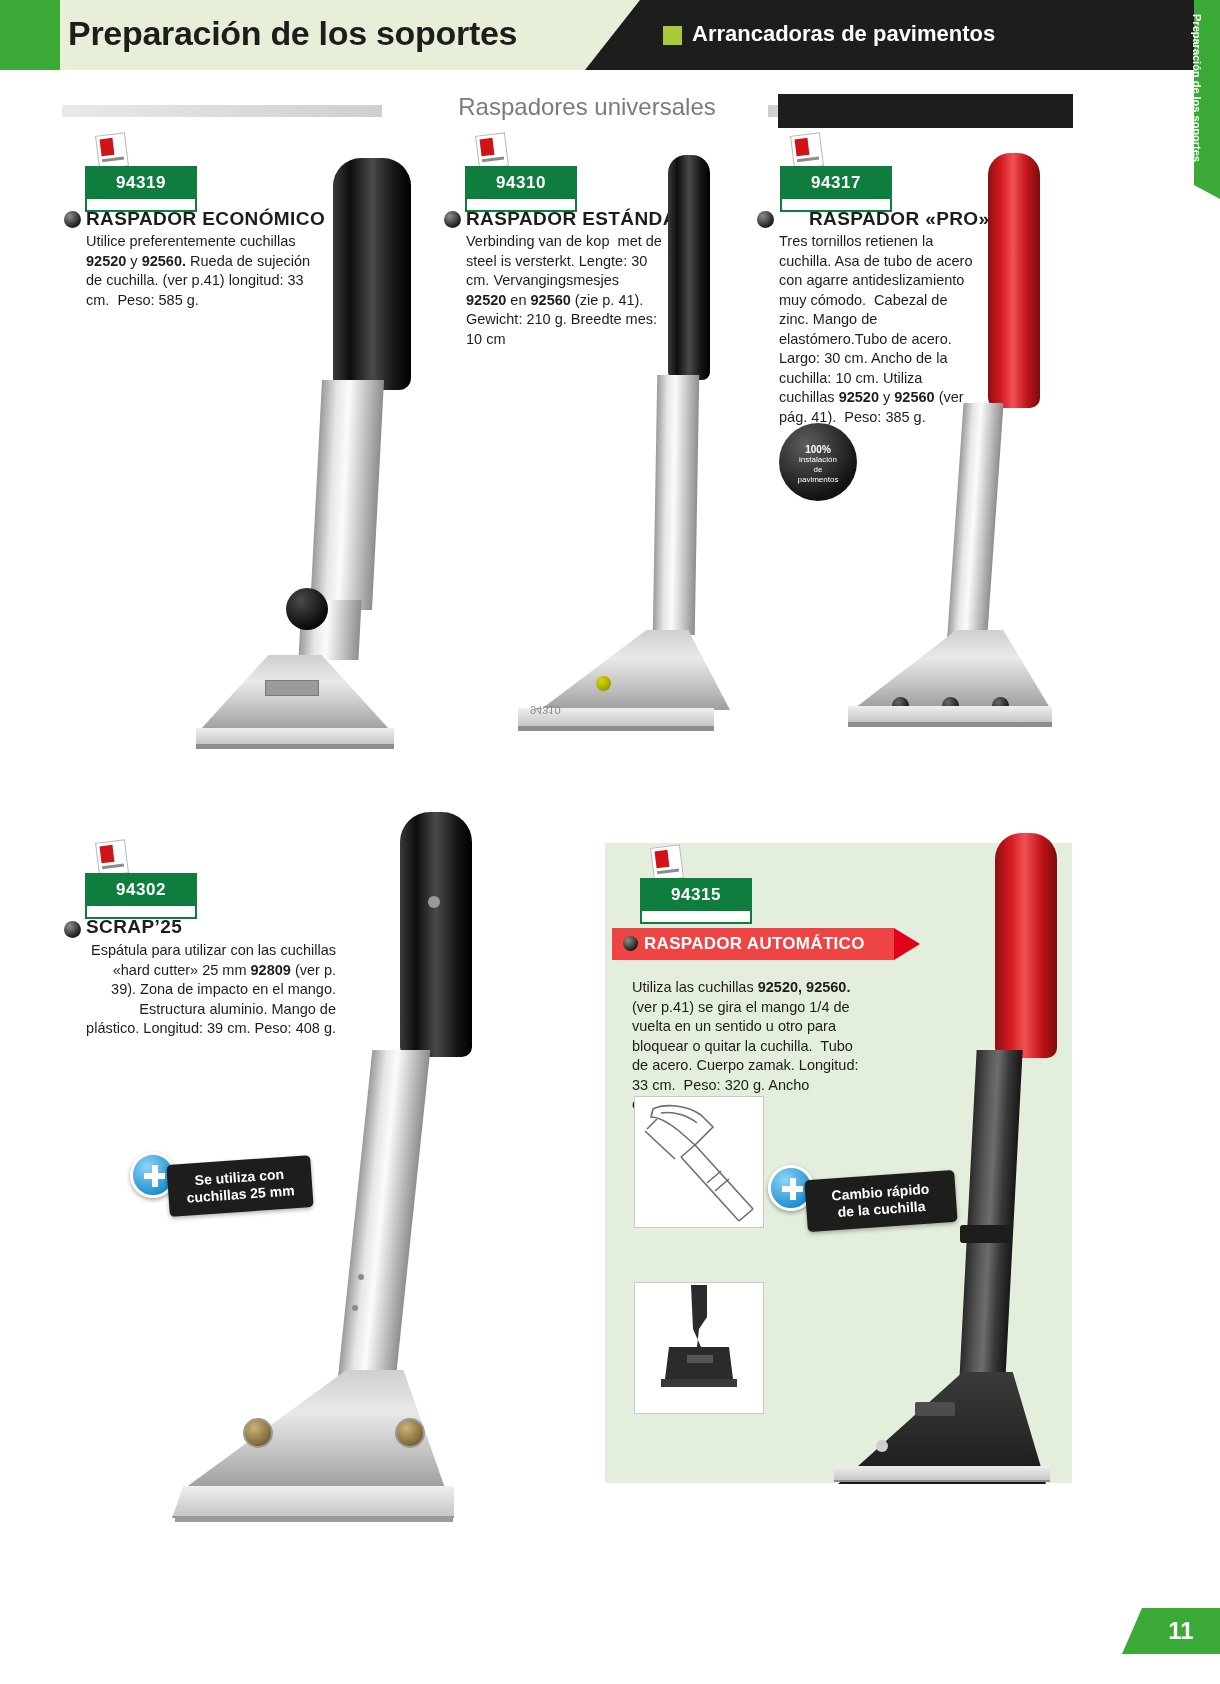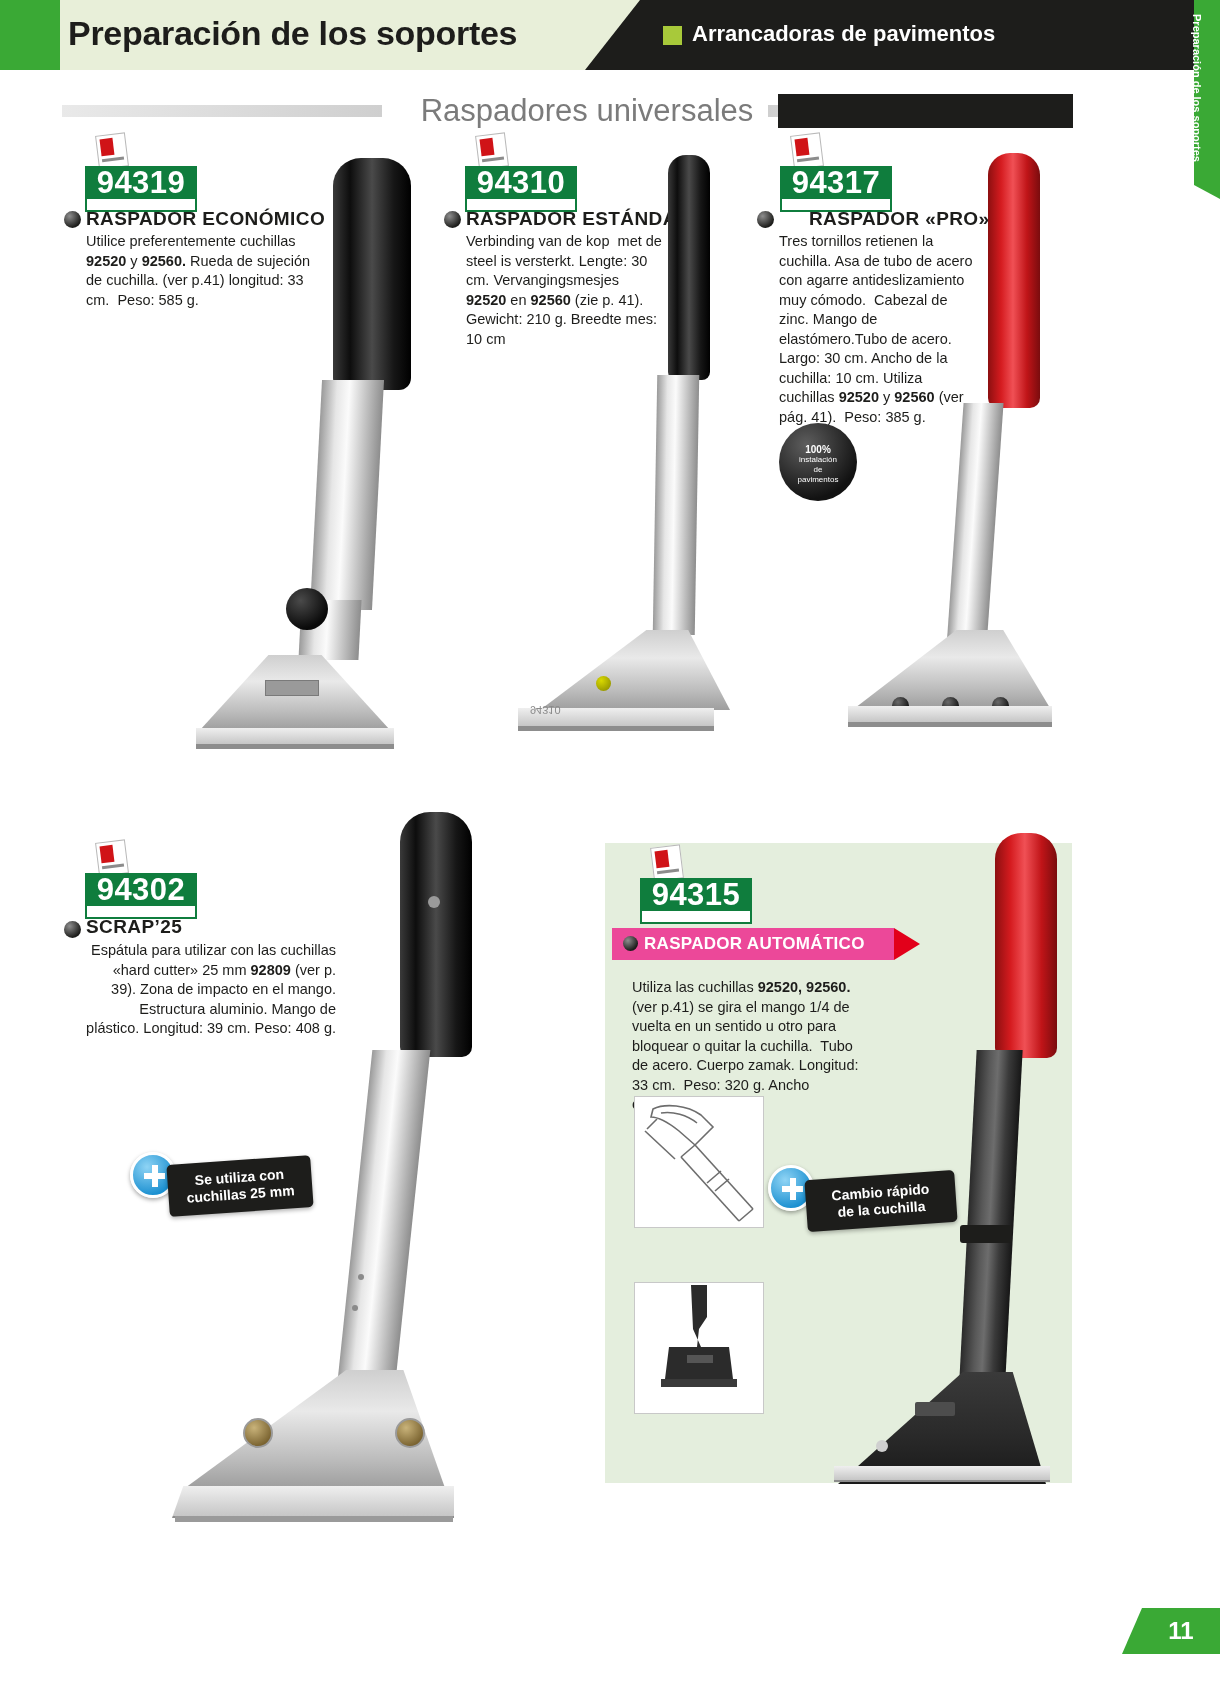--- a/index.html
+++ b/index.html
@@ -70,21 +70,21 @@
 
   
   .sect-bar { position:absolute; left:62px; top:94px; width:1010px; height:34px; }
   .sect-rule-l {
     position:absolute; left:0; top:11px; width:320px; height:12px;
     background:linear-gradient(to right,#e9e9e9,#cfcfcf);
   }
   .sect-title {
     position:absolute; left:330px; top:-1px; width:390px;
     text-align:center;
-    font-size:31px; color:#7b7b7b;
+    font-size:24px; color:#7b7b7b;
   }
   .sect-rule-r {
     position:absolute; left:706px; top:11px; width:80px; height:12px;
     background:linear-gradient(to right,#cfcfcf,#e9e9e9);
   }
   .sect-black {
     position:absolute; left:716px; top:0; width:295px; height:34px;
     background:#1d1d1b;
   }
 
@@ -101,21 +101,21 @@
   }
   .ref-icon:after {
     content:""; position:absolute; left:3px; top:23px; right:3px; height:3px;
     background:#8c8c8c;
   }
   .ref-box {
     position:relative; width:112px; height:33px; background:#0f7d3d;
     border:2px solid #0f7d3d;
   }
   .ref-num {
-    color:#ffffff; font-size:31px; font-weight:bold;
+    color:#ffffff; font-size:17px; font-weight:bold;
     text-align:center; line-height:30px; letter-spacing:0.5px;
   }
   .ref-under {
     width:112px; height:13px; border:2px solid #0f7d3d; border-top:none;
     background:#ffffff;
   }
 
   .bullet {
     position:absolute; width:17px; height:17px; border-radius:50%;
     background:radial-gradient(circle at 33% 30%, #8e8e8e, #1d1d1b 70%);
@@ -189,21 +189,21 @@
     transform:rotate(-4deg);
     box-shadow:0 2px 4px rgba(0,0,0,.3);
   }
 
   
   .panel-green {
     position:absolute; left:605px; top:843px; width:467px; height:640px;
     background:#e4eedd;
   }
   .arrow-banner {
-    position:absolute; height:32px; background:#ec4899;
+    position:absolute; height:32px; background:#ef4444;
     color:#ffffff; font-weight:bold; font-size:17px;
     line-height:32px; padding-left:32px; letter-spacing:0.3px;
   }
   .arrow-banner:after {
     content:""; position:absolute; right:-26px; top:0; width:0; height:0;
     border-left:26px solid #e2001a;
     border-top:16px solid transparent;
     border-bottom:16px solid transparent;
   }
   .arrow-bullet {

